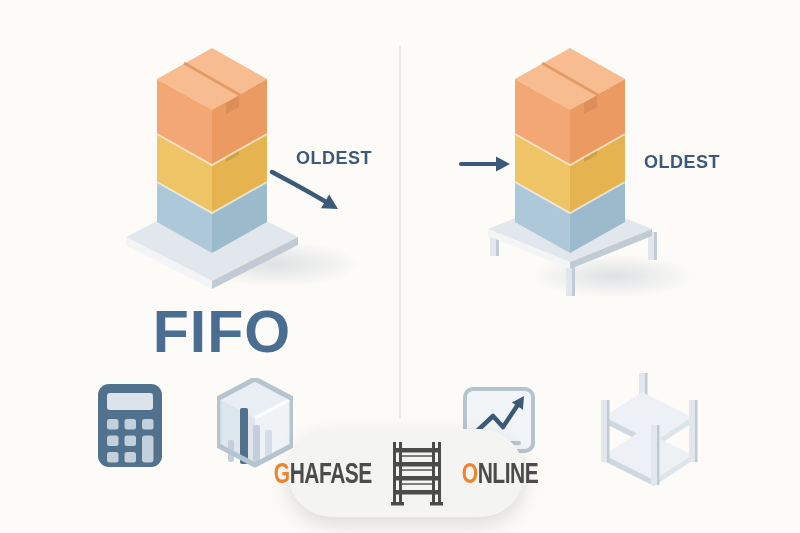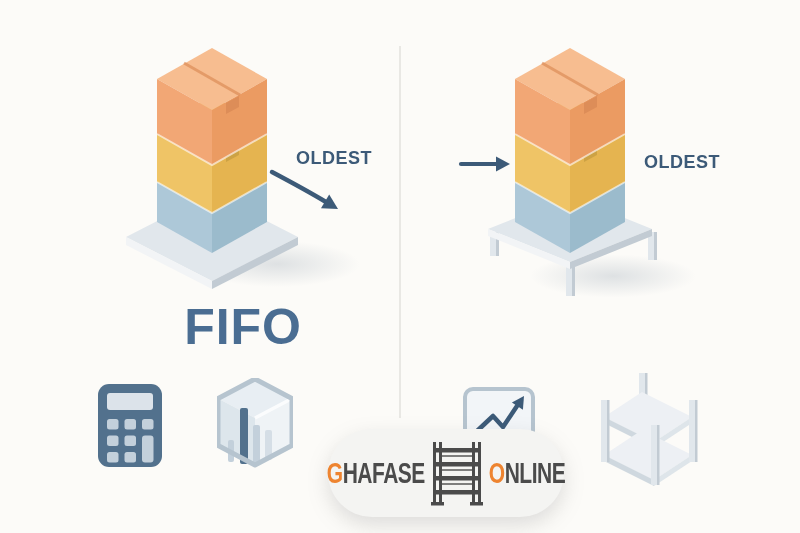--- a/index.html
+++ b/index.html
@@ -17,35 +17,34 @@
   .stack{position:absolute;}
   .stack-left{left:112px; top:40px;}
   .stack-right{left:470px; top:40px;}
   .arrow-svg{position:absolute;}
   .arrow-oldest{left:266px; top:164px;}
   .arrow-newest{left:458px; top:150px;}
   .flow-label{position:absolute; font-size:18px; font-weight:700;
     color:var(--label_blue,#3c5a78); letter-spacing:.5px;}
   .label-oldest{left:296px; top:148px;}
   .label-newest{left:644px; top:152px;}
-  .title{position:absolute; width:160px; text-align:right; font-size:50px;
+  .title{position:absolute; width:160px; text-align:center; font-size:59px;
     font-weight:700; color:var(--title_blue,#4a6d92); letter-spacing:1px;}
   .title-fifo{left:142px; top:298px;}
   .title-lifo{left:516px; top:300px;}
   .bottom-icon{position:absolute;}
   .icon-calc{left:97px; top:383px;}
   .icon-cube{left:217px; top:378px;}
   .icon-chart{left:462px; top:386px;}
   .icon-rack{left:592px; top:370px;}
   .watermark{
     position:absolute; left:288px; top:429px; width:236px; height:88px;
     background:var(--wm_bg,#f4f4f2); border-radius:44px; z-index:5;
-    display:flex; align-items:center; justify-content:center; gap:5px;
+    display:flex; align-items:center; justify-content:center; gap:18px;
     box-shadow:0 8px 20px rgba(130,130,130,.25);
-    margin-left:40px;
   }
   .wm-word{display:inline-block; font-size:21px; font-weight:700;
     letter-spacing:-0.5px; transform:scaleY(1.38); white-space:nowrap; color:var(--wm_dark,#4b4b4b);}
   .wm-accent{color:var(--wm_orange,#ee8430);}
   .wm-rack{flex:0 0 auto; margin:0 1px;}
 </style>
 </head>
 <body>
 
 <div class="stage">

